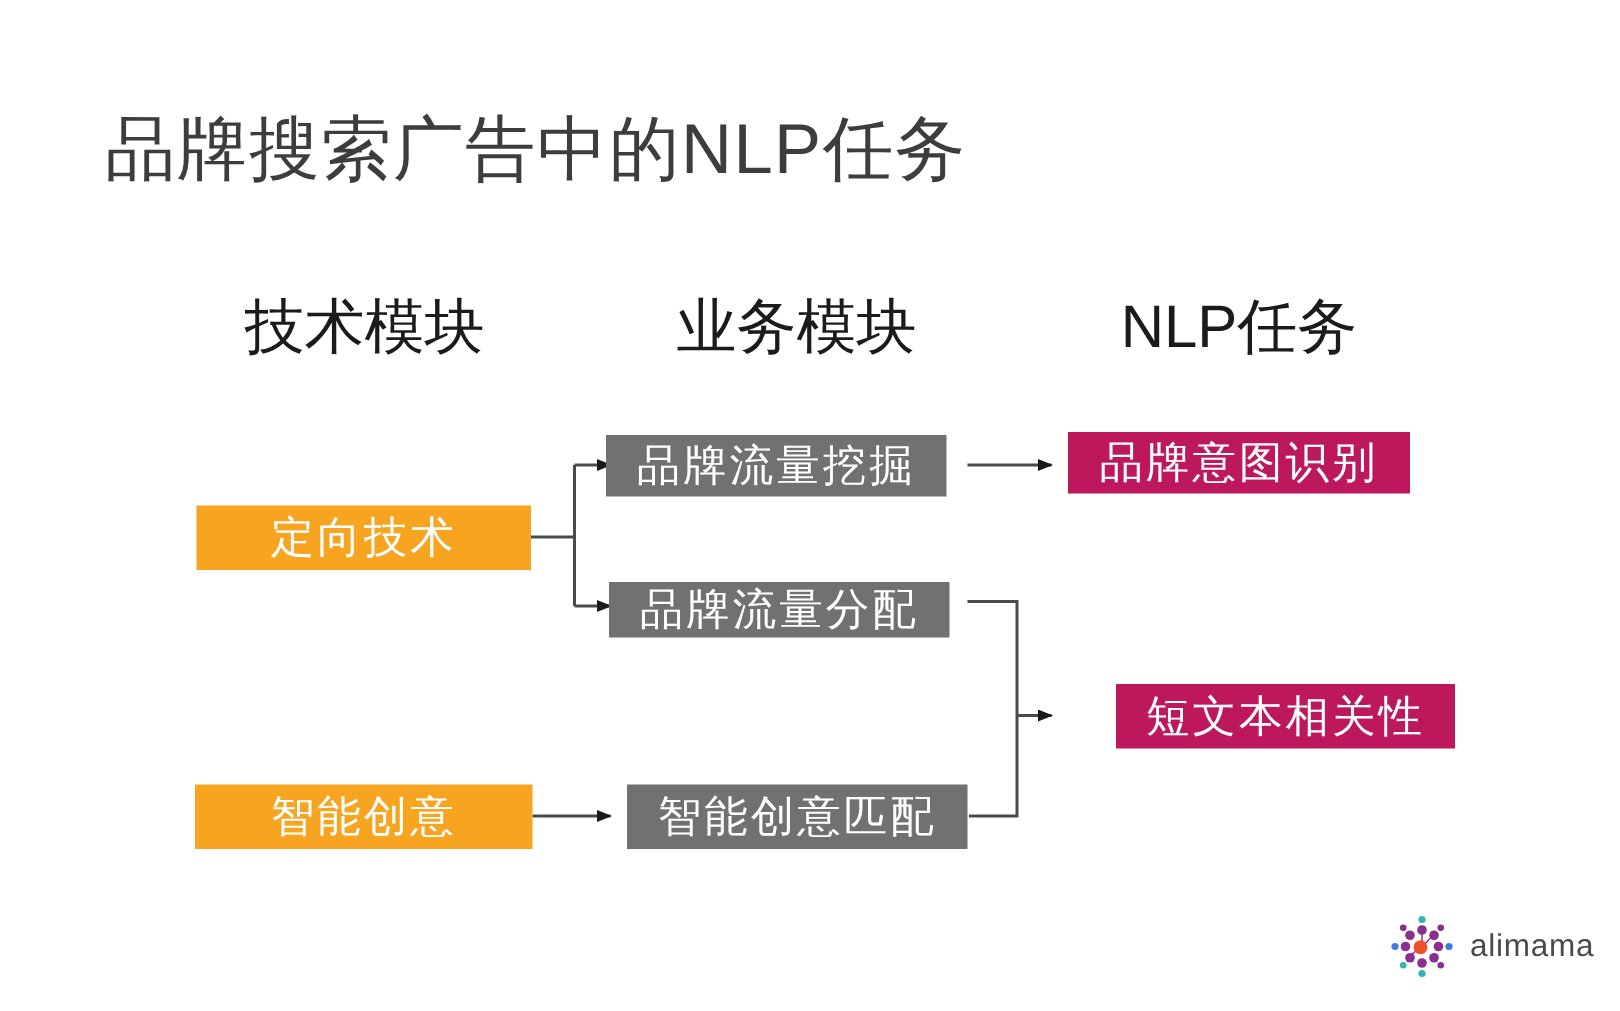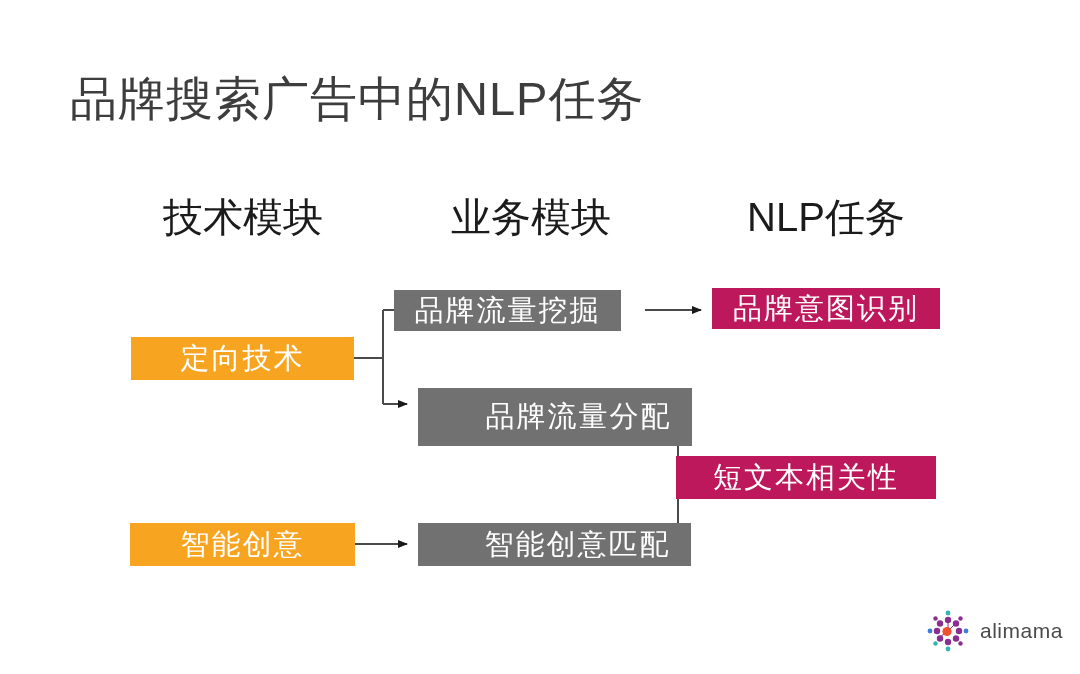--- a/index.html
+++ b/index.html
@@ -45,25 +45,25 @@
     font-weight: 400;
     letter-spacing: 2px;
     white-space: nowrap;
   }
   .node.tech      { background: #F7A420; }
   .node.business  { background: #717171; }
   .node.nlp       { background: #be185d; }
 
   .n-targeting  { left: 131px; top: 337px; width: 223px; height: 43px; }
   .n-creative   { left: 130px; top: 523px; width: 225px; height: 43px; }
-  .n-mining     { left: 394px; top: 290px; width: 227px; height: 41px; }
-  .n-alloc      { left: 418px; top: 388px; width: 227px; height: 58px; padding-left: 47px; }
-  .n-matching   { left: 418px; top: 523px; width: 227px; height: 43px; padding-left: 46px; }
+  .n-mining     { left: 404px; top: 290px; width: 227px; height: 41px; }
+  .n-alloc      { left: 406px; top: 388px; width: 227px; height: 37px; }
+  .n-matching   { left: 418px; top: 523px; width: 227px; height: 43px; }
   .n-intent     { left: 712px; top: 288px; width: 228px; height: 41px; }
-  .n-shorttext  { left: 676px; top: 456px; width: 260px; height: 43px; font-family: Liberation Mono, monospace; }
+  .n-shorttext  { left: 744px; top: 456px; width: 226px; height: 43px; font-family: Liberation Mono, monospace; }
 
   .connector-layer {
     position: absolute;
     left: 0; top: 0;
     width: 1080px; height: 674px;
     pointer-events: none;
   }
   .logo {
     position: absolute;
     left: 925px;

